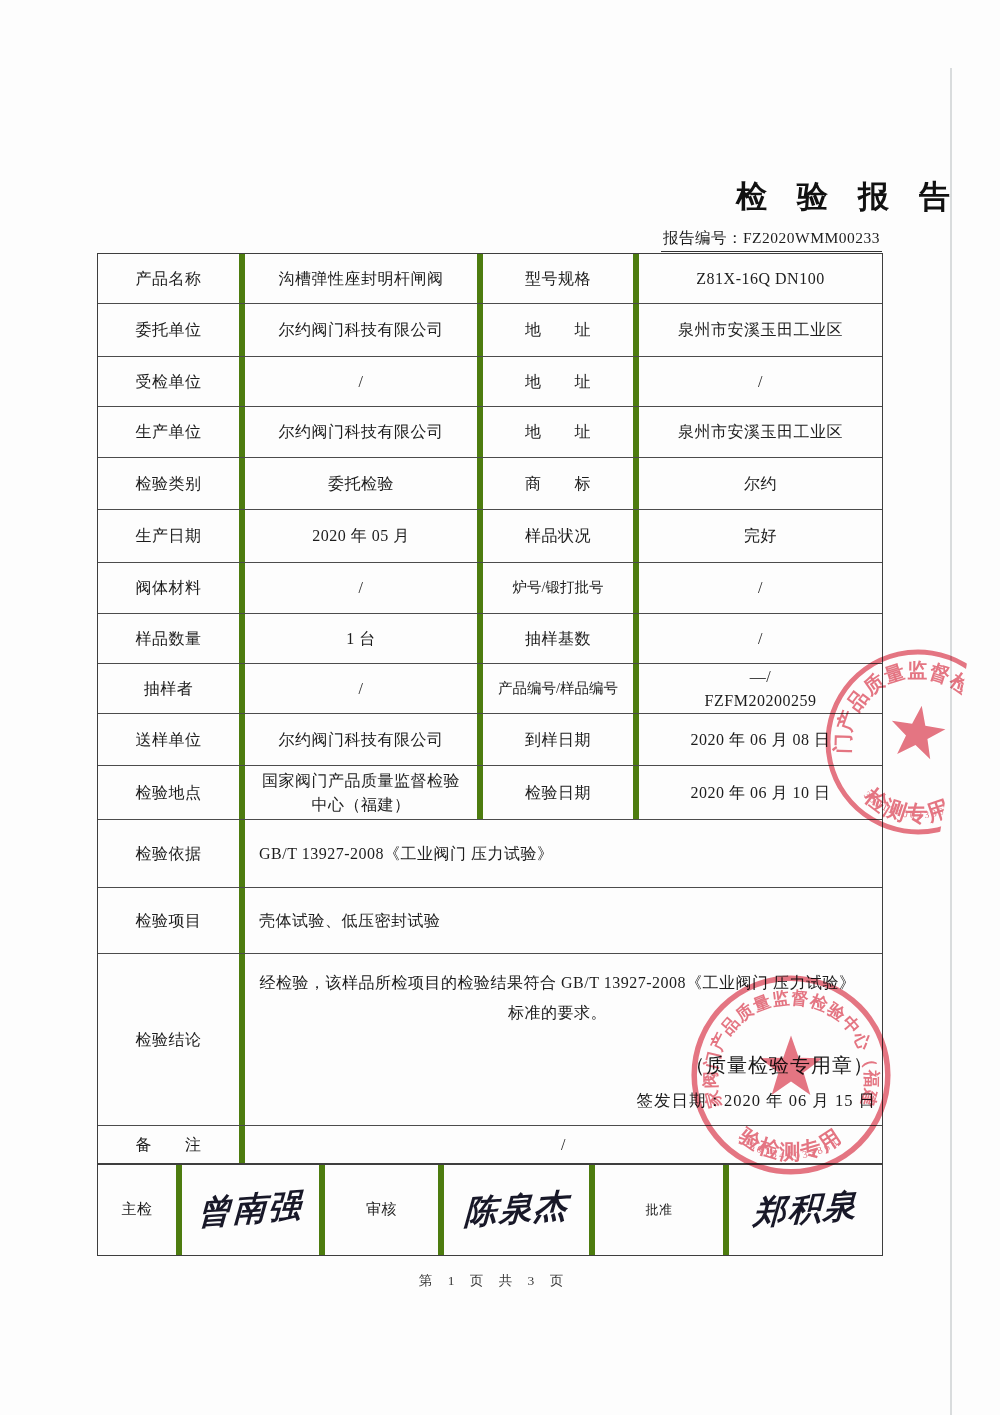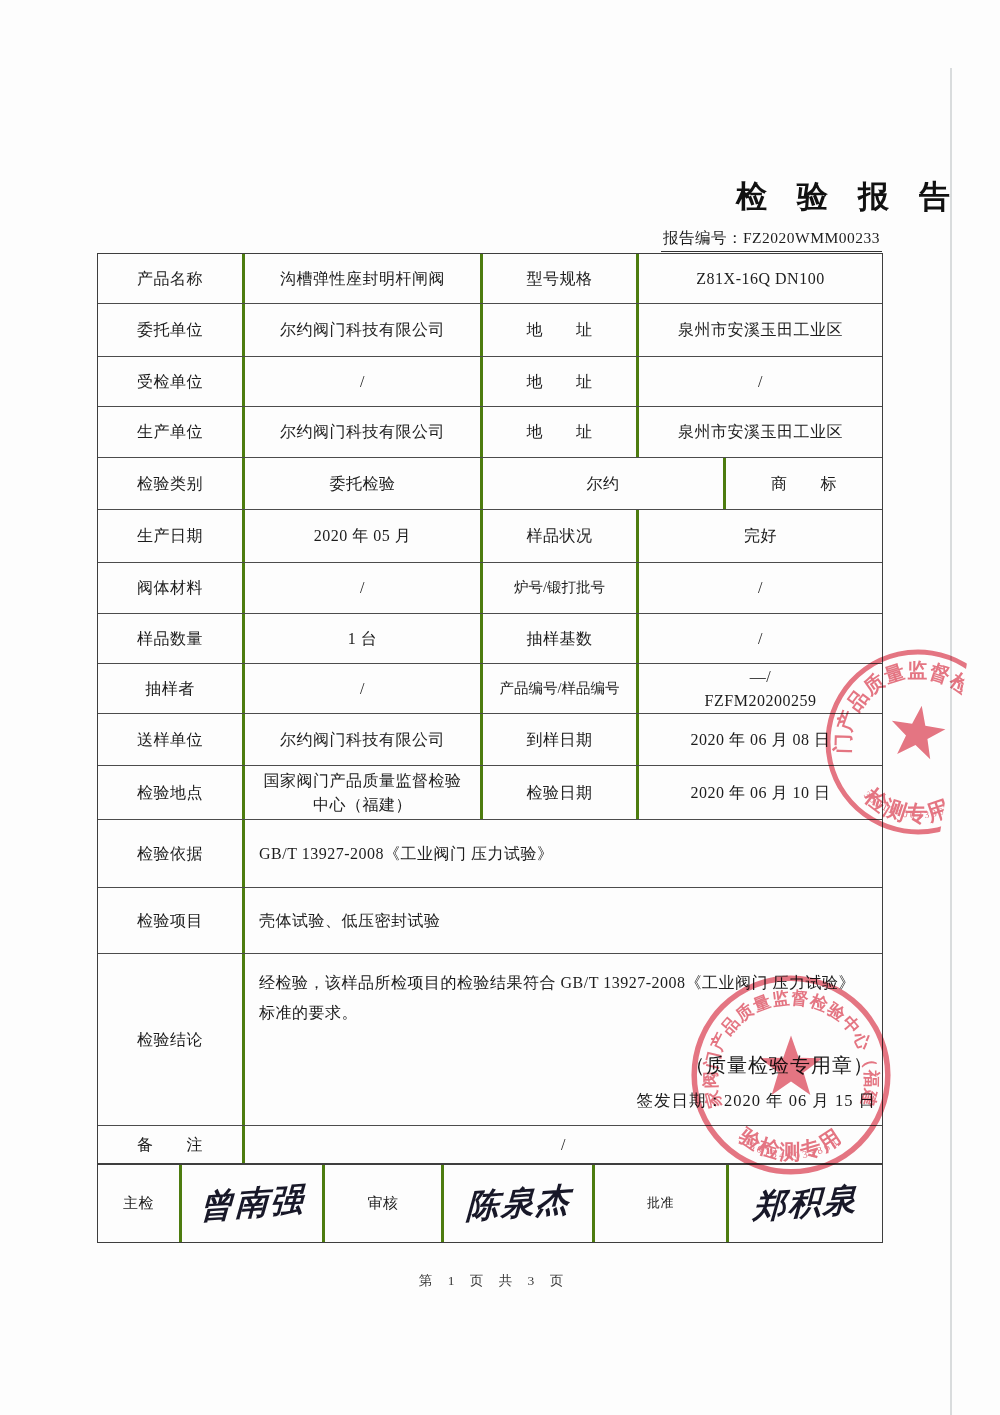--- a/index.html
+++ b/index.html
@@ -19,36 +19,36 @@
     border-bottom:1.2px solid #333;padding:0 2px 2px 2px;letter-spacing:.5px;margin-left:41px;
   }
   .tbl{
     position:absolute;left:97px;top:253px;width:786px;
     border:1.5px solid #3e3e3e;box-sizing:border-box;
   }
   .t-row{display:flex;border-bottom:1px solid #4c4c4c;box-sizing:border-box;}
   .t-row:last-child{border-bottom:none;}
   .c{
     display:flex;align-items:center;justify-content:center;text-align:center;
-    border-right:3px solid #4d7c0f;box-sizing:border-box;
+    border-right:6px solid #4d7c0f;box-sizing:border-box;
     font-size:16px;letter-spacing:.5px;line-height:1.45;
   }
   .c:last-child{border-right:none;}
   .cl1{width:147px;flex:none;}
   .cv1{width:238px;flex:none;}
   .cl2{width:156px;flex:none;}
   .cv2{flex:1;}
   .small{font-size:14.5px;letter-spacing:0;}
   .stack{display:flex;flex-direction:column;align-items:center;justify-content:center;}
-  .merged{flex:1;justify-content:flex-start;text-align:left;padding:8px 26px 8px 14px;}
+  .merged{flex:1;justify-content:flex-start;text-align:center;padding:8px 26px 8px 14px;}
   .concl-cell{position:relative;align-items:flex-start;padding-top:14px;line-height:1.9;}
   .seal-note{position:absolute;right:8px;top:92px;font-size:20px;letter-spacing:1px;}
   .sign-date{position:absolute;right:6px;top:131px;font-size:16.5px;letter-spacing:1px;}
   .sig-tbl{
-    position:absolute;left:97px;top:1164px;width:786px;height:79px;
+    position:absolute;left:97px;top:1164px;width:786px;height:92px;
     border:1.5px solid #3e3e3e;box-sizing:border-box;display:flex;
   }
   .sig-tbl .c{height:100%;}
   .s1{width:84px;flex:none;font-size:15px;}
   .s2{width:143px;flex:none;}
   .s3{width:119px;flex:none;font-size:15px;}
   .s4{width:151px;flex:none;}
   .s5{width:134px;flex:none;font-size:13px;}
   .s6{flex:1;}
   .handwriting{
@@ -100,22 +100,22 @@
     <div class="t-row" style="height:51px">
       <div class="c cl1">生产单位</div>
       <div class="c cv1">尔约阀门科技有限公司</div>
       <div class="c cl2">地　　址</div>
       <div class="c cv2">泉州市安溪玉田工业区</div>
     </div>
 
     <div class="t-row" style="height:52px">
       <div class="c cl1">检验类别</div>
       <div class="c cv1">委托检验</div>
+      <div class="c cl2">商　　标</div>
       <div class="c cv2">尔约</div>
-      <div class="c cl2">商　　标</div>
     </div>
 
     <div class="t-row" style="height:53px">
       <div class="c cl1">生产日期</div>
       <div class="c cv1">2020 年 05 月</div>
       <div class="c cl2">样品状况</div>
       <div class="c cv2">完好</div>
     </div>
 
     <div class="t-row" style="height:51px">

